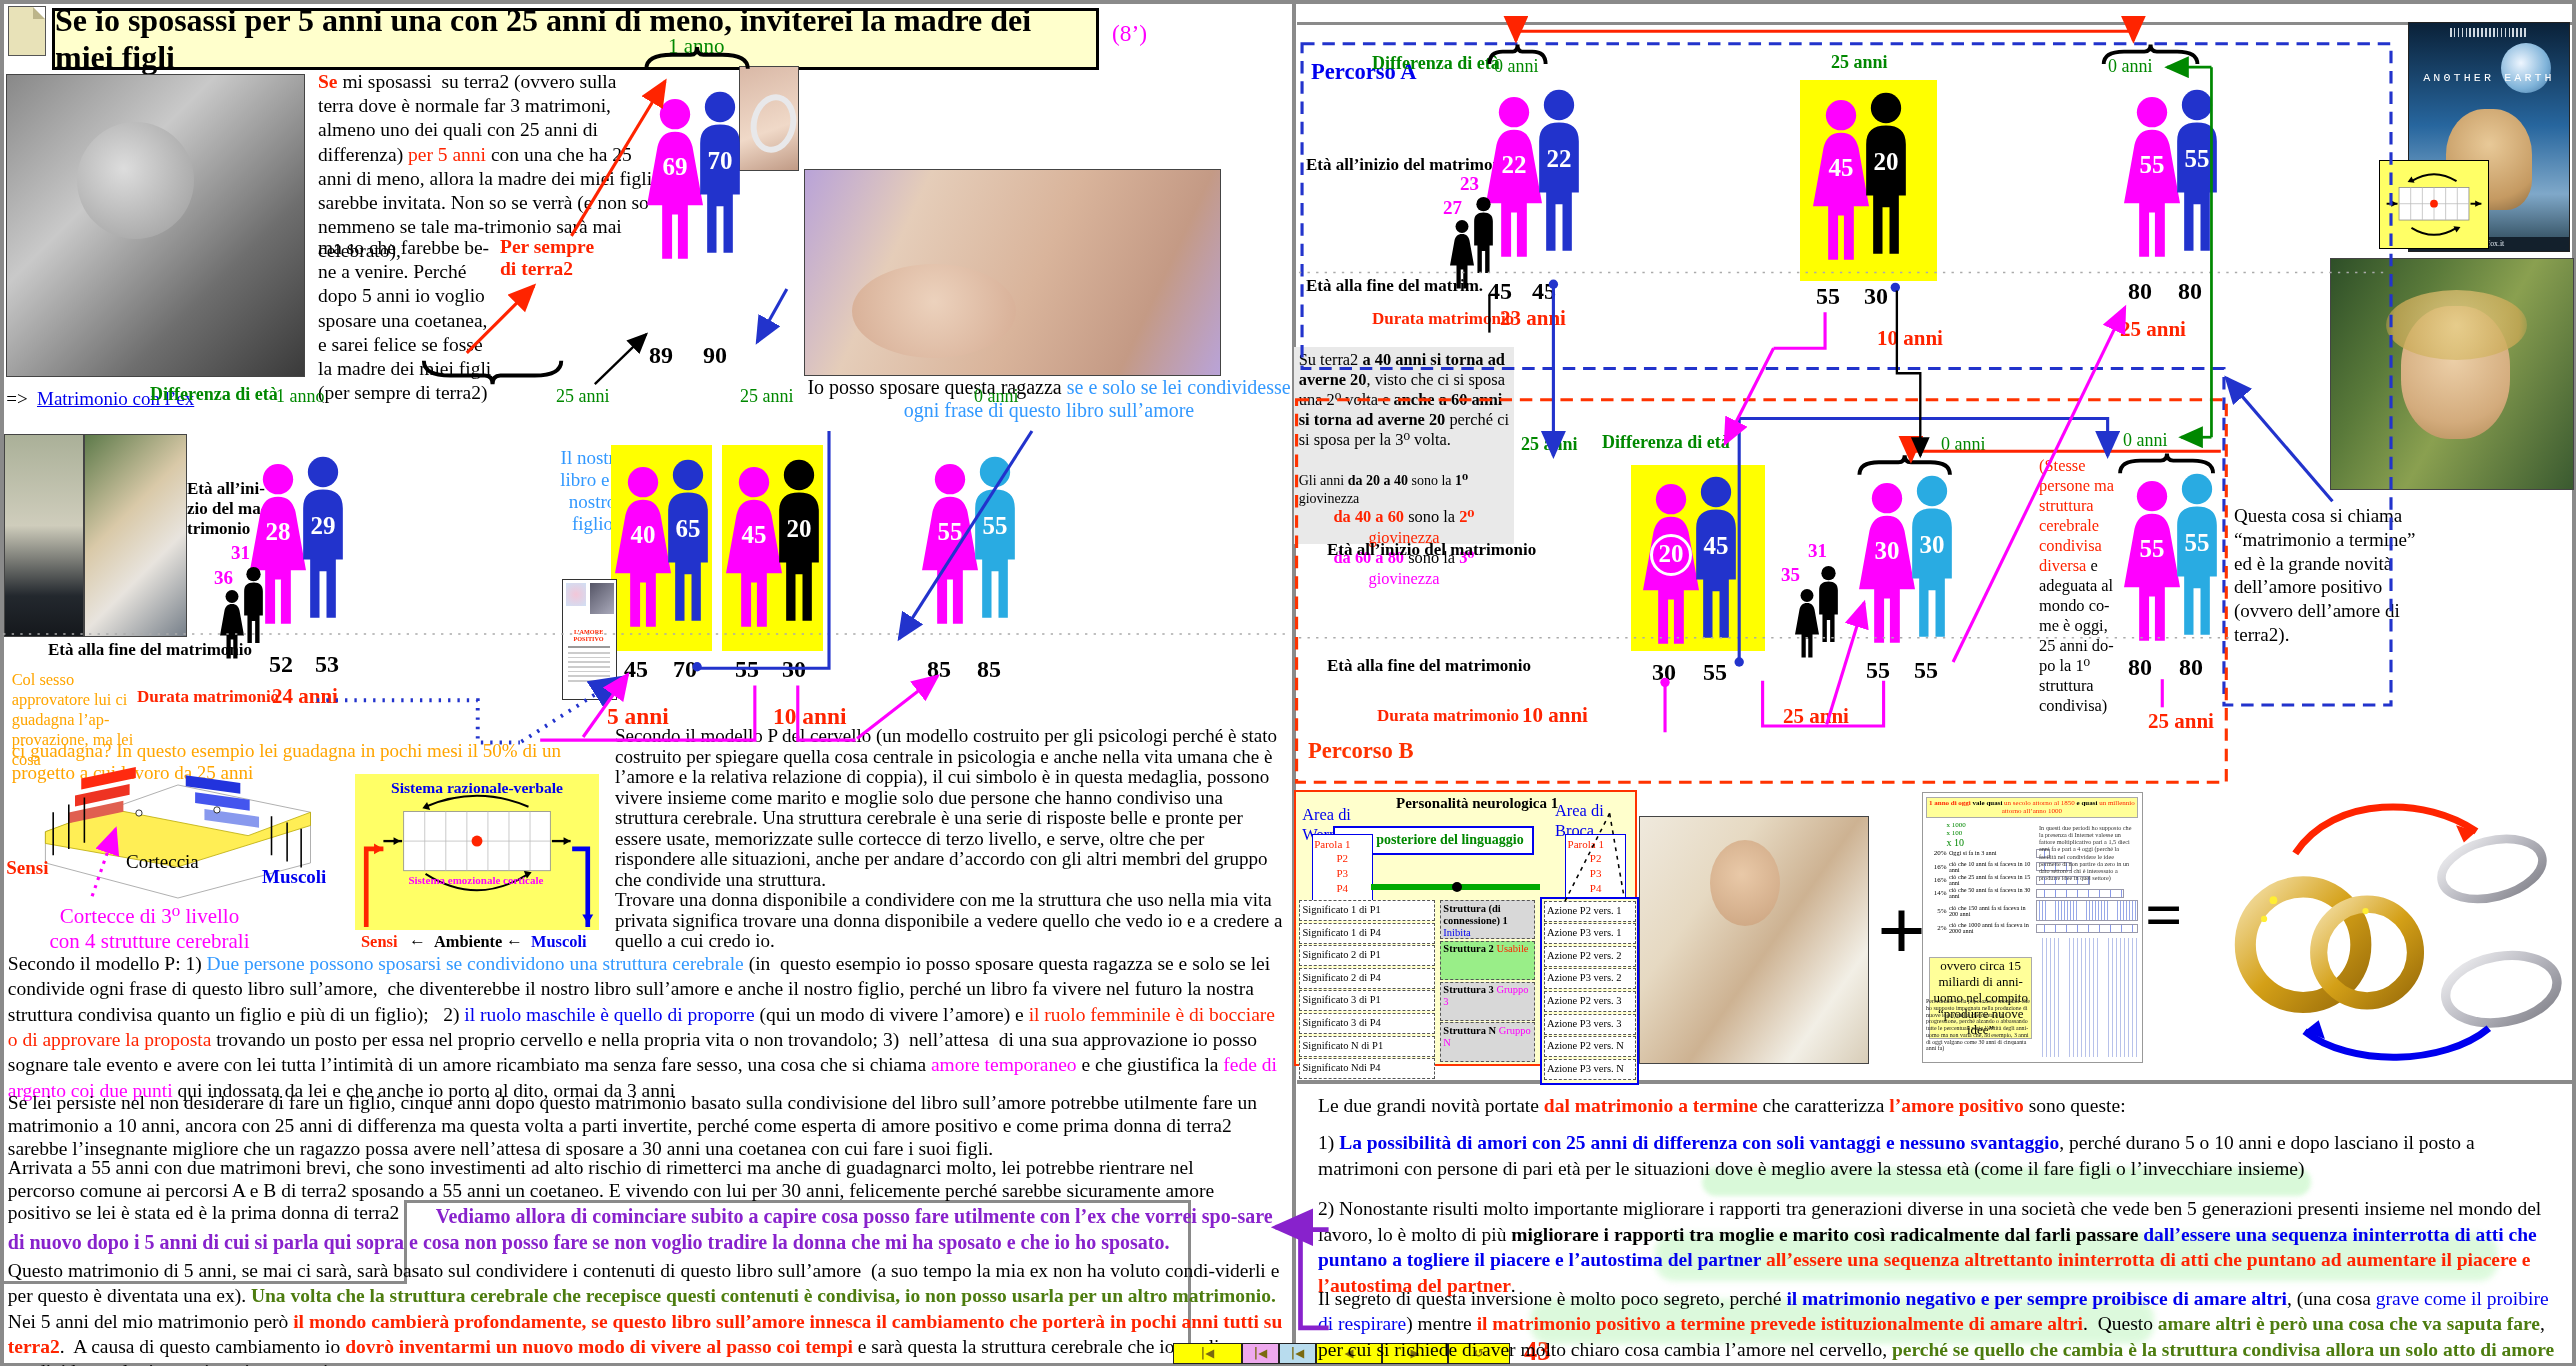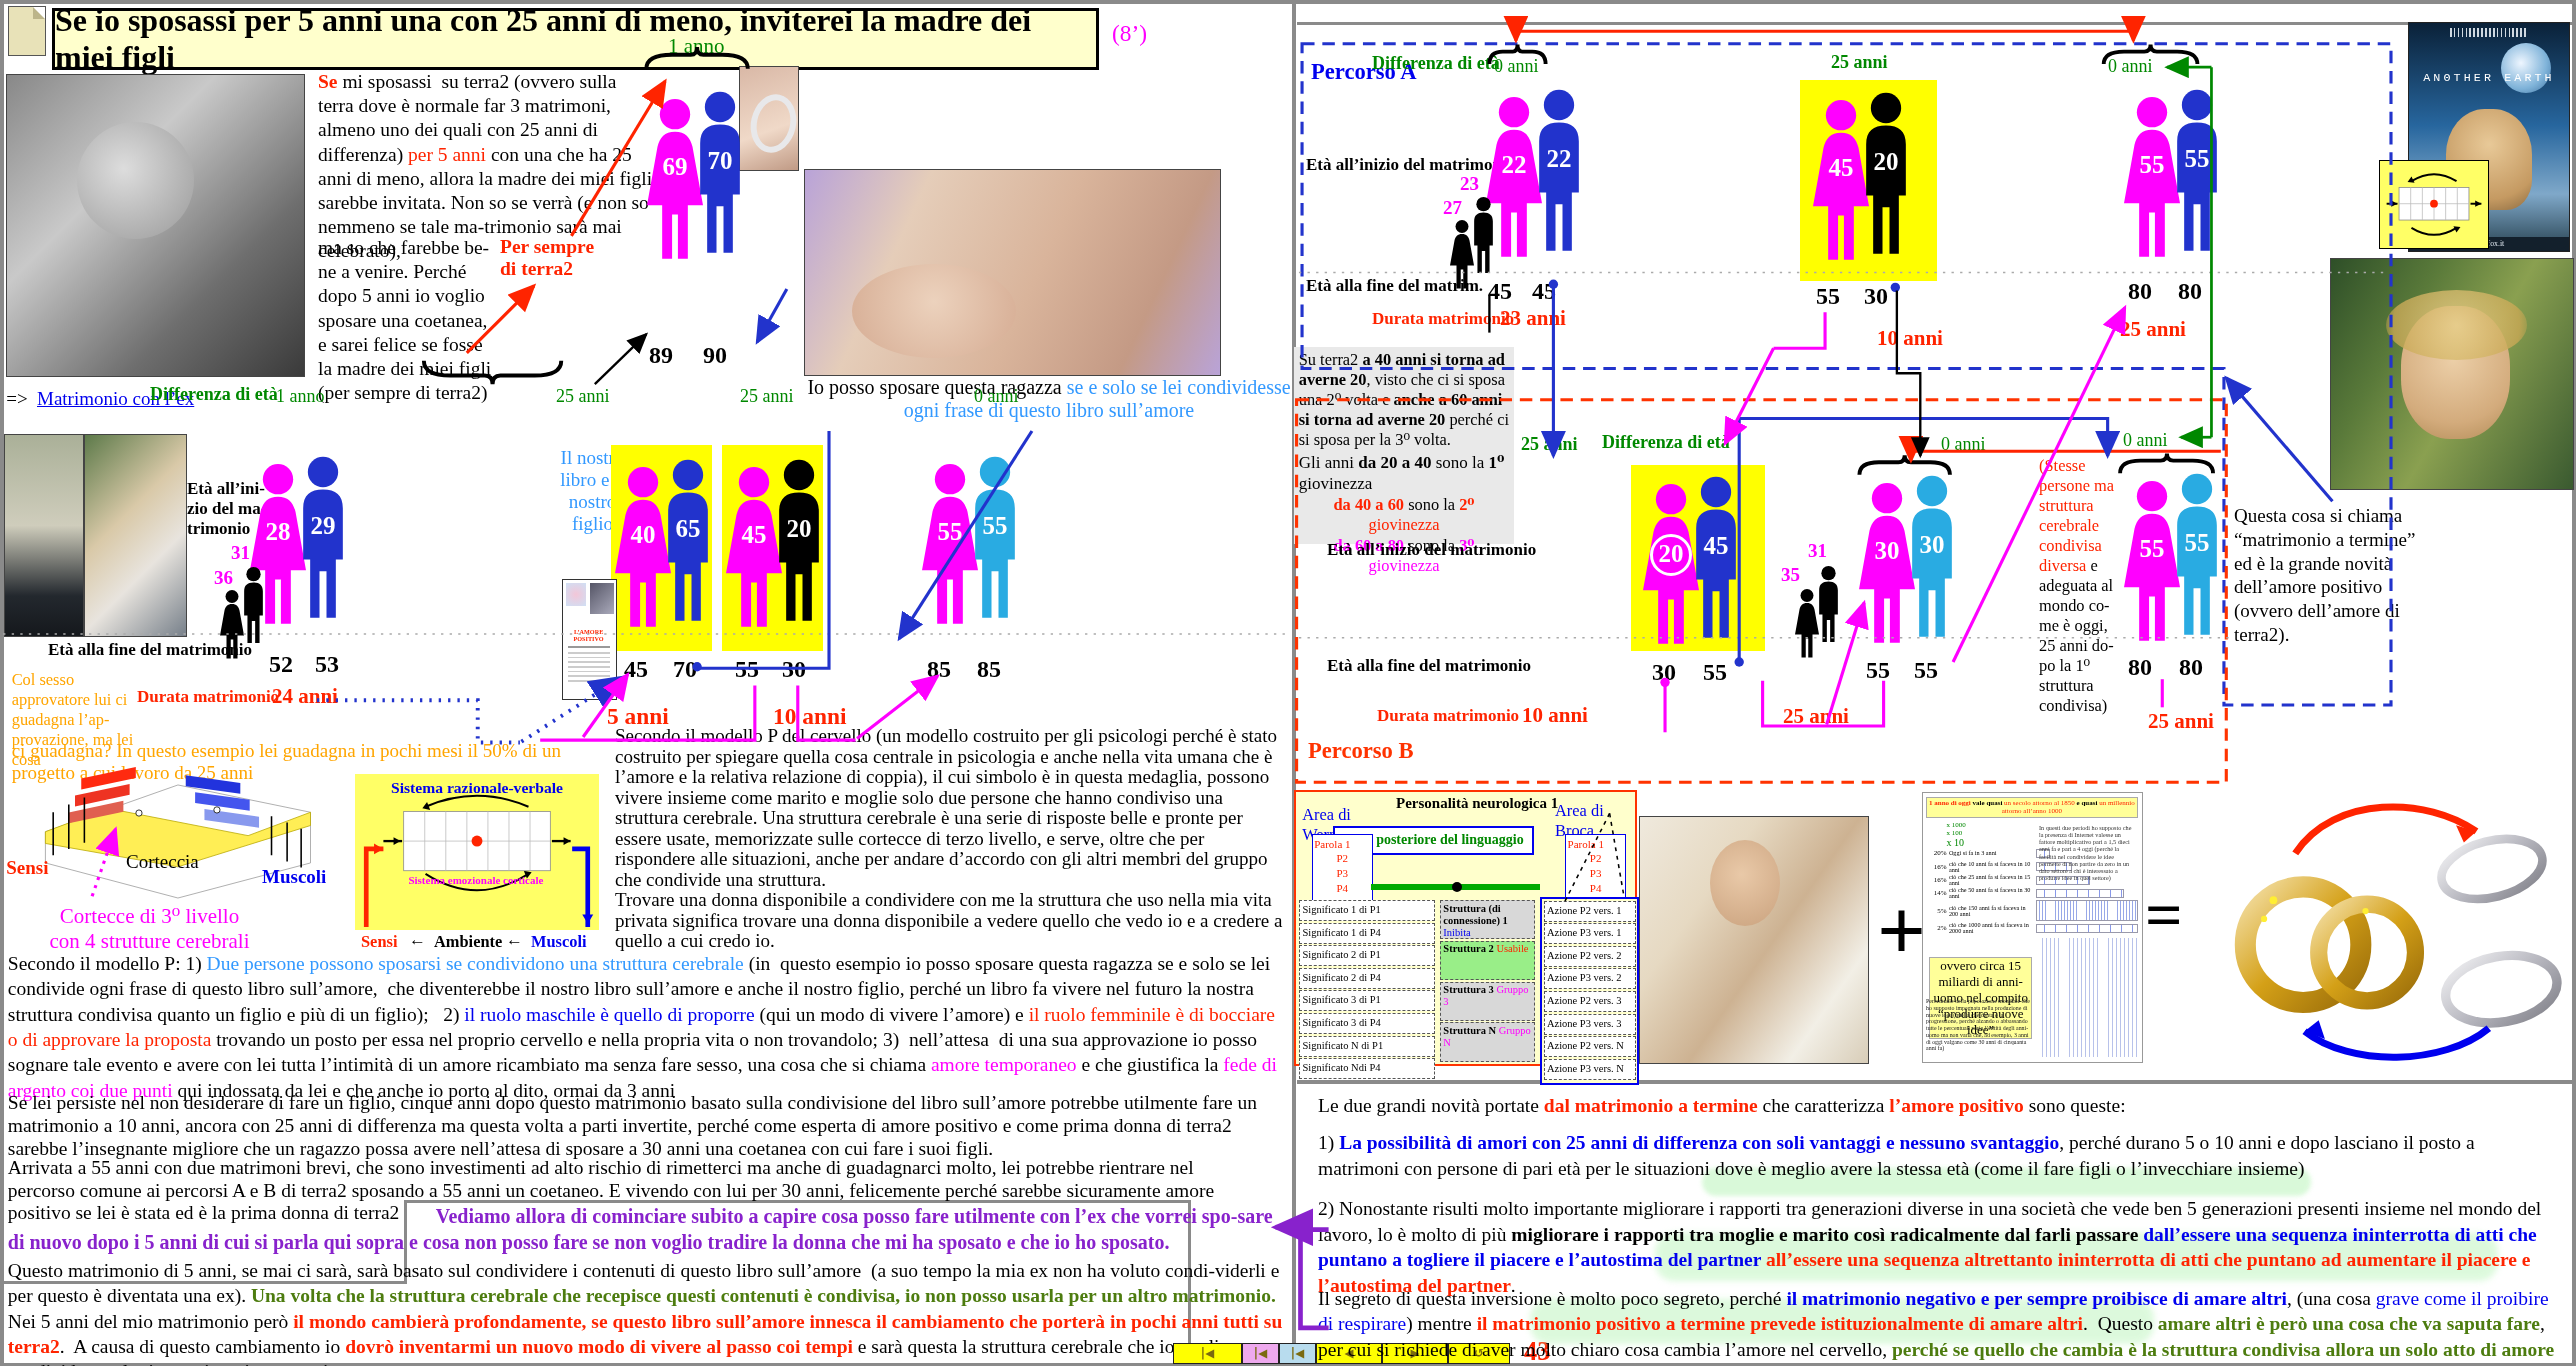--- a/index.html
+++ b/index.html
@@ -357,21 +357,21 @@
       </svg>
     <span class="age aw">55</span>
     <span class="age am">55</span>
   </div>
   <span class="a endn" style="left:2128px;top:278px">80</span>
   <span class="a endn" style="left:2178px;top:278px">80</span>
 
   
   <div class="a" style="left:1294px;top:347px;width:220px;height:197px;background:#E9E9E9;padding:3.1px 4.7px;box-sizing:border-box">
     <div style="font-size:16.4px;line-height:1.22"><span class="seg c-k">Su terra2 </span><span class="seg c-k bb">a 40 anni si torna ad averne 20</span><span class="seg c-k">, visto che ci si sposa una 2⁰ volta e </span><span class="seg c-k bb">anche a 60 anni si torna ad averne 20</span><span class="seg c-k"> perché ci si sposa per la 3⁰ volta.</span></div>
-    <div style="font-size:17px;line-height:1.25;margin-top:2px"><span class="seg c-k">Gli anni </span><span class="seg c-k bb">da 20 a 40</span><span class="seg c-k"> sono la </span><span class="seg c-k bb">1⁰</span><span class="seg c-k"> giovinezza</span></div>
+    <div style="font-size:14px;line-height:1.25;margin-top:22px"><span class="seg c-k">Gli anni </span><span class="seg c-k bb">da 20 a 40</span><span class="seg c-k"> sono la </span><span class="seg c-k bb">1⁰</span><span class="seg c-k"> giovinezza</span></div>
     <div style="font-size:16.4px;line-height:1.25;text-align:center"><span class="seg c-red bb">da 40 a 60</span><span class="seg c-k"> sono la </span><span class="seg c-red bb">2⁰</span><span class="seg c-red"> giovinezza</span></div>
     <div style="font-size:16.4px;line-height:1.25;text-align:center"><span class="seg c-magenta bb">da 60 a 80</span><span class="seg c-k"> sono la </span><span class="seg c-magenta bb">3⁰</span><span class="seg c-magenta"> giovinezza</span></div>
   </div>
 
   
   <span class="a glabel b" style="left:1521px;top:434px">25 anni</span>
   <span class="a glabel b" style="left:1602px;top:432px">Differenza di età</span>
   <span class="a glabel" style="left:1941px;top:434px">0 anni</span>
   <span class="a glabel" style="left:2123px;top:430px">0 anni</span>
   <span class="a klabel" style="left:1327px;top:540px">Età all’inizio del matrimonio</span>

